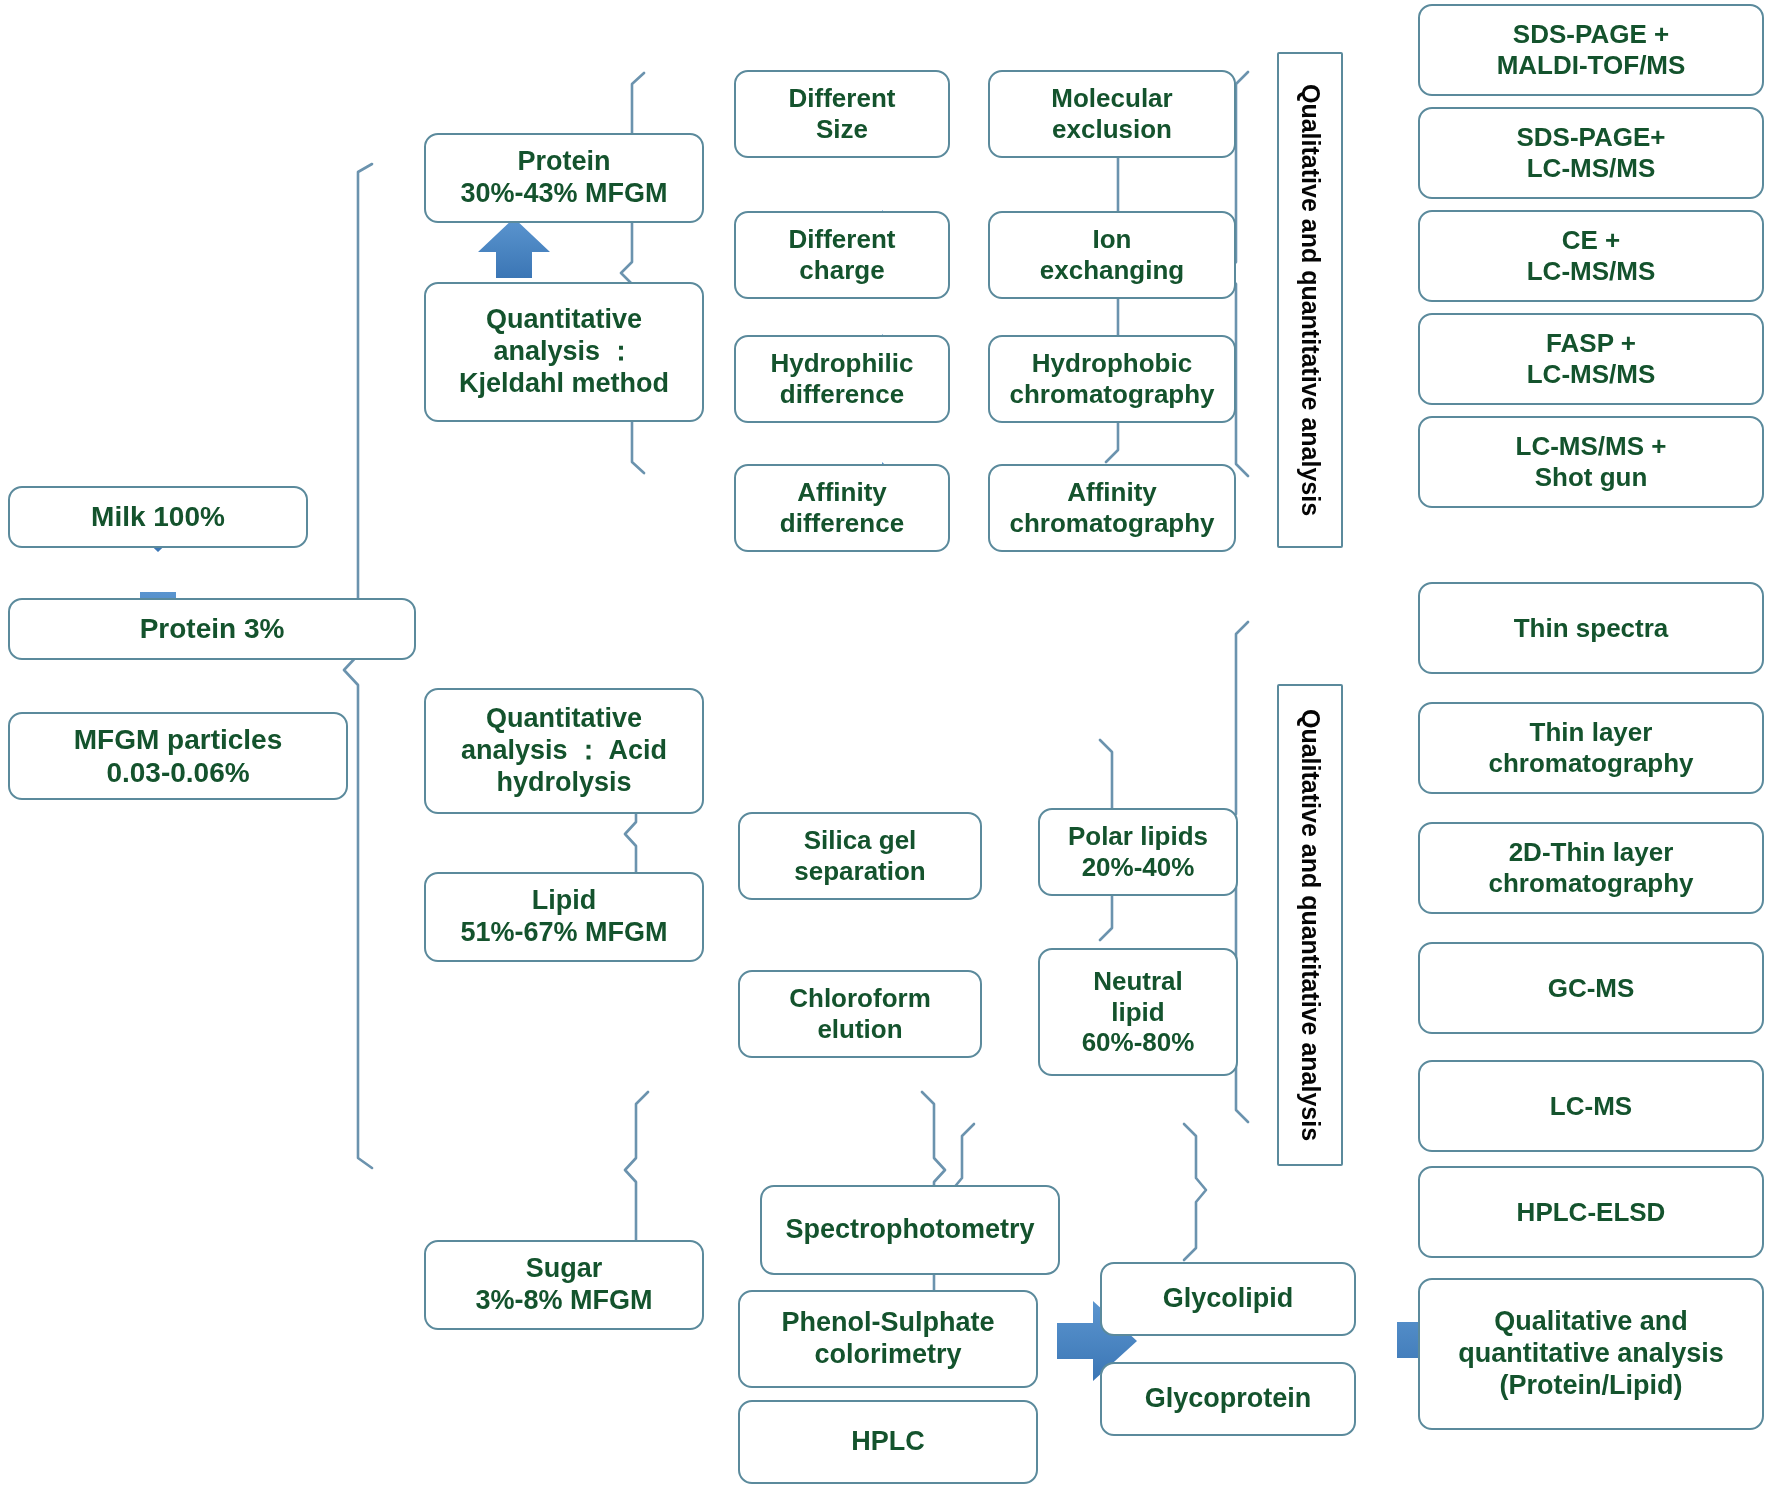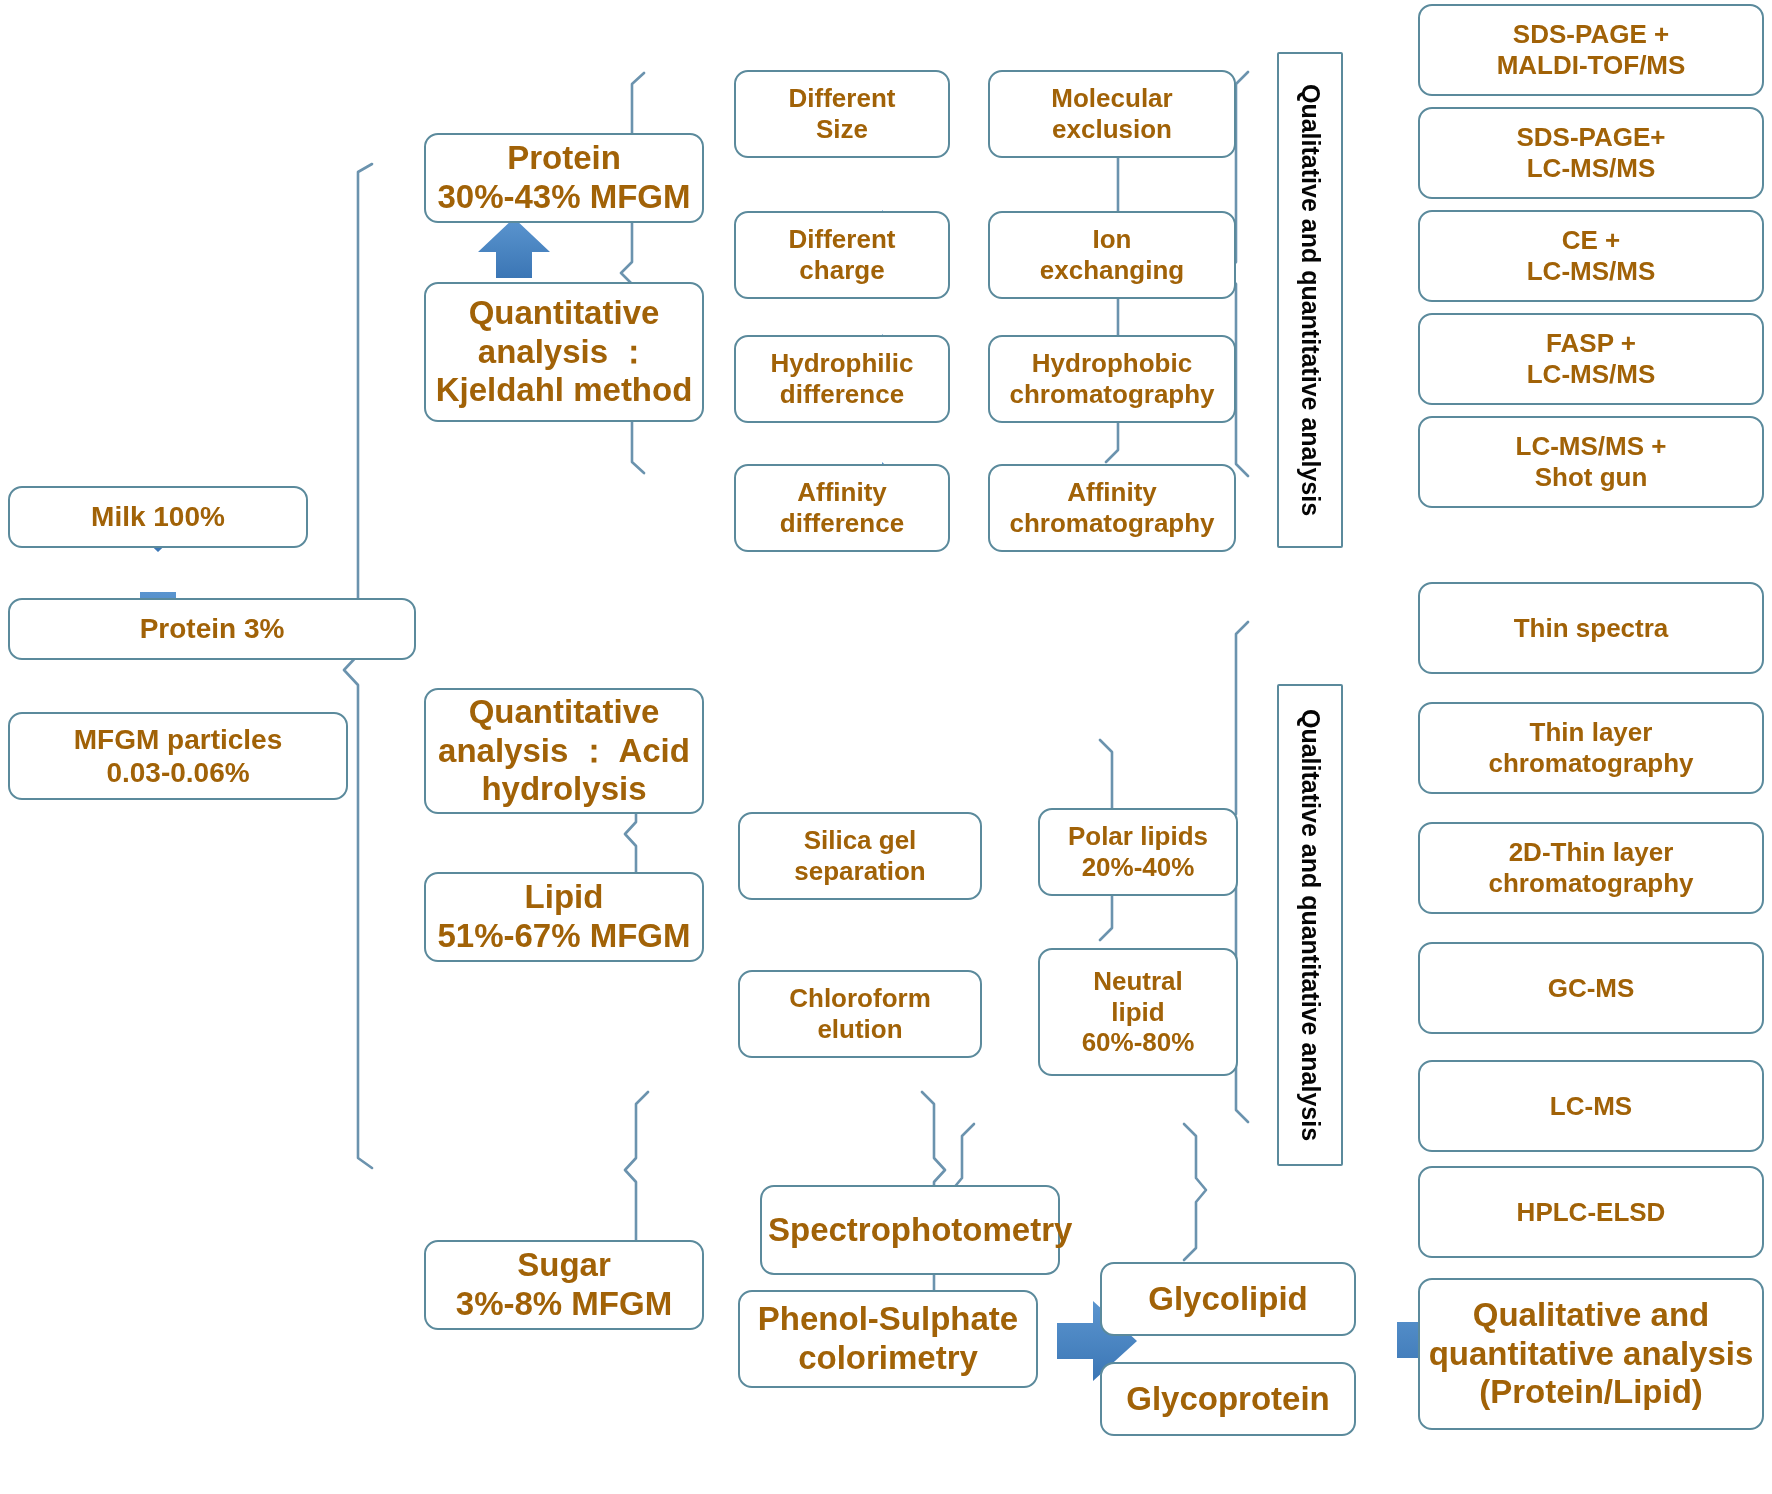--- a/index.html
+++ b/index.html
@@ -15,21 +15,21 @@
     position:absolute;
     box-sizing:border-box;
     border:2px solid #5b8a9c;
     border-radius:14px;
     background:#ffffff;
     display:flex;
     align-items:center;
     justify-content:center;
     text-align:center;
     font-weight:bold;
-    color:#a16207;
+    color:#14532d;
     line-height:1.18;
     padding:2px 6px;
   }
   .node .txt{display:block;width:100%;}
 
   
   .vbox{
     position:absolute;
     box-sizing:border-box;
     border:2px solid #5b8a9c;
@@ -45,21 +45,21 @@
     font-size:25px;
     color:#050505;
     letter-spacing:0px;
   }
 
   
   .lyr{position:absolute;left:0;top:0;width:1772px;height:1494px;pointer-events:none;}
 
   
   .fs28{font-size:28px;}
-  .fs27{font-size:33px;}
+  .fs27{font-size:27px;}
   .fs26{font-size:26px;}
 </style>
 </head>
 <body>
 
 <div id="stage">
 
   <svg class="lyr" viewBox="0 0 1772 1494">
     <g fill="none" stroke="#6b93ae" stroke-width="2.6" stroke-linecap="round" stroke-linejoin="round">
 
@@ -284,20 +284,23 @@
 3%-8% MFGM</span>
   </div>
 
   <div class="node fs27" style="left:738px;top:1185px;width:300px;height:90px;white-space:pre-line;margin-left:22px;">
     <span class="txt">Spectrophotometry</span>
   </div>
   <div class="node fs27" style="left:738px;top:1290px;width:300px;height:98px;white-space:pre-line;">
     <span class="txt">Phenol-Sulphate
 colorimetry</span>
   </div>
+  <div class="node fs27" style="left:738px;top:1400px;width:300px;height:84px;white-space:pre-line;">
+    <span class="txt">HPLC</span>
+  </div>
 
   <div class="node fs27" style="left:1100px;top:1262px;width:256px;height:74px;">
     <span class="txt">Glycolipid</span>
   </div>
   <div class="node fs27" style="left:1100px;top:1354px;width:256px;height:74px;margin-top:8px;">
     <span class="txt">Glycoprotein</span>
   </div>
 
   <div class="node fs27" style="left:1418px;top:1278px;width:346px;height:152px;white-space:pre-line;">
     <span class="txt">Qualitative and

